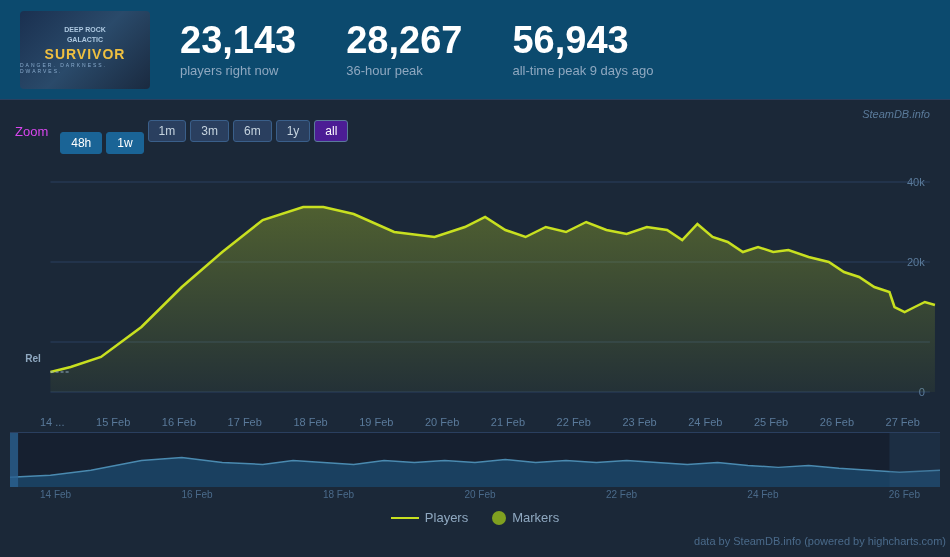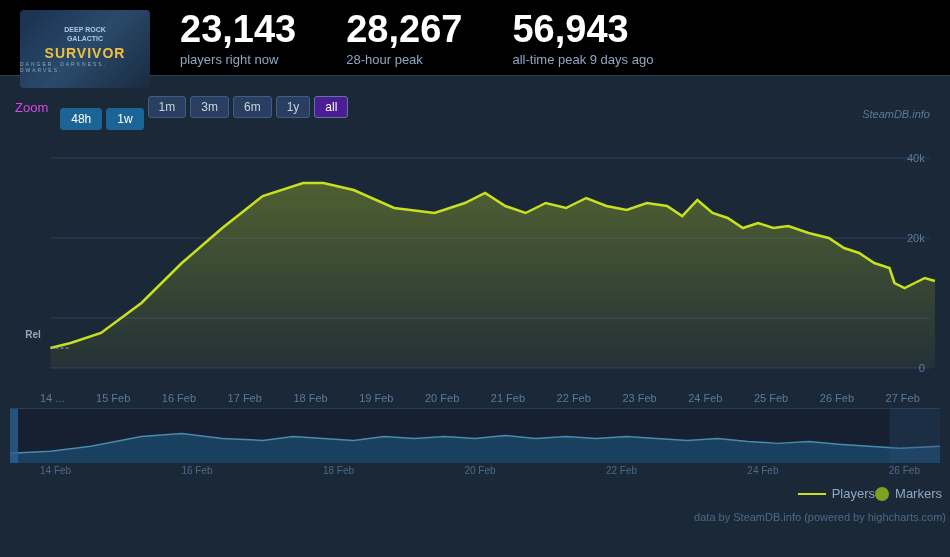--- a/index.html
+++ b/index.html
@@ -8,24 +8,25 @@
       height: 557px;
       background: #1b2838;
       font-family: Arial, sans-serif;
       color: #c6d4df;
       overflow: hidden;
     }
 
     
     .header {
       display: flex;
-      background: #000000;
+      align-items: center;
+      background: #0c4a6e;
       padding: 10px 20px;
       border-bottom: 1px solid #2a3f5f;
-      height: 76px;
+      height: 100px;
     }
     .game-logo {
       width: 130px;
       height: 78px;
       background: linear-gradient(135deg, #1a3050 0%, #2a4a6a 50%, #1a2a40 100%);
       border-radius: 4px;
       display: flex;
       align-items: center;
       justify-content: center;
       flex-direction: column;
@@ -152,22 +153,23 @@
       display: flex;
       justify-content: space-between;
       padding: 2px 30px 2px 40px;
       font-size: 10px;
       color: #4a6a8a;
     }
 
     
     .legend {
       display: flex;
-      justify-content: flex-end;
+      justify-content: center;
       align-items: center;
+      gap: 24px;
       padding: 8px;
       font-size: 13px;
       color: #8fa8c0;
     }
     .legend-item {
       display: flex;
       align-items: center;
       gap: 6px;
     }
     .legend-line {
@@ -210,21 +212,21 @@
     <div class="game-logo-text">GALACTIC</div>
     <div class="game-logo-survivor">SURVIVOR</div>
     <div class="game-logo-subtitle">DANGER. DARKNESS. DWARVES.</div>
   </div>
   <div class="stat-block">
     <div class="stat-number">23,143</div>
     <div class="stat-label">players right now</div>
   </div>
   <div class="stat-block">
     <div class="stat-number">28,267</div>
-    <div class="stat-label">28-hour peak</div>
+    <div class="stat-label">36-hour peak</div>
   </div>
   <div class="stat-block">
     <div class="stat-number">56,943</div>
     <div class="stat-label">all-time peak 9 days ago</div>
   </div>
 </div>
 
 <div class="steamdb-info">SteamDB.info</div>
 
 <div class="zoom-controls">

